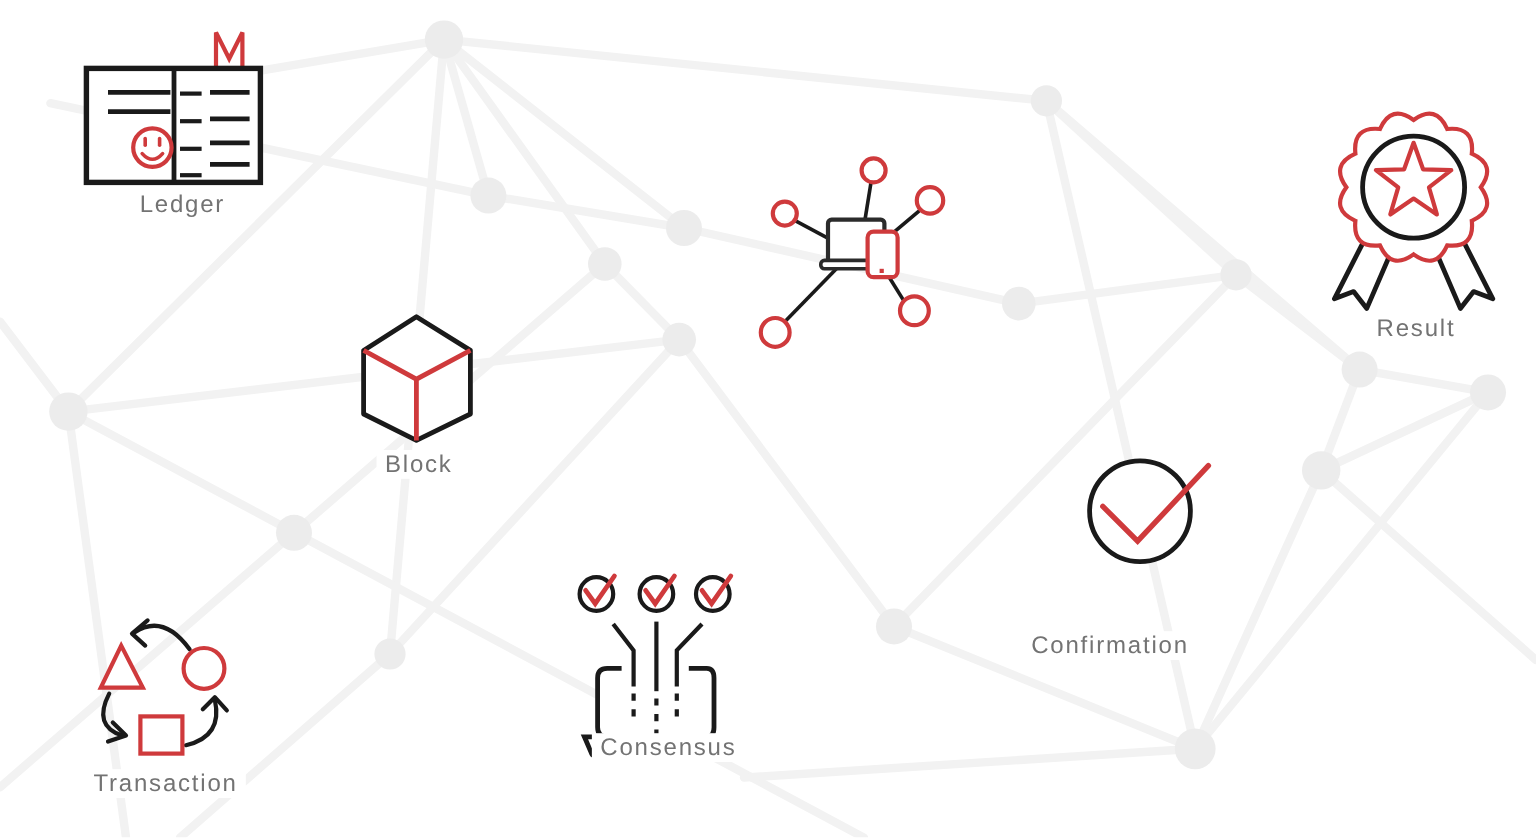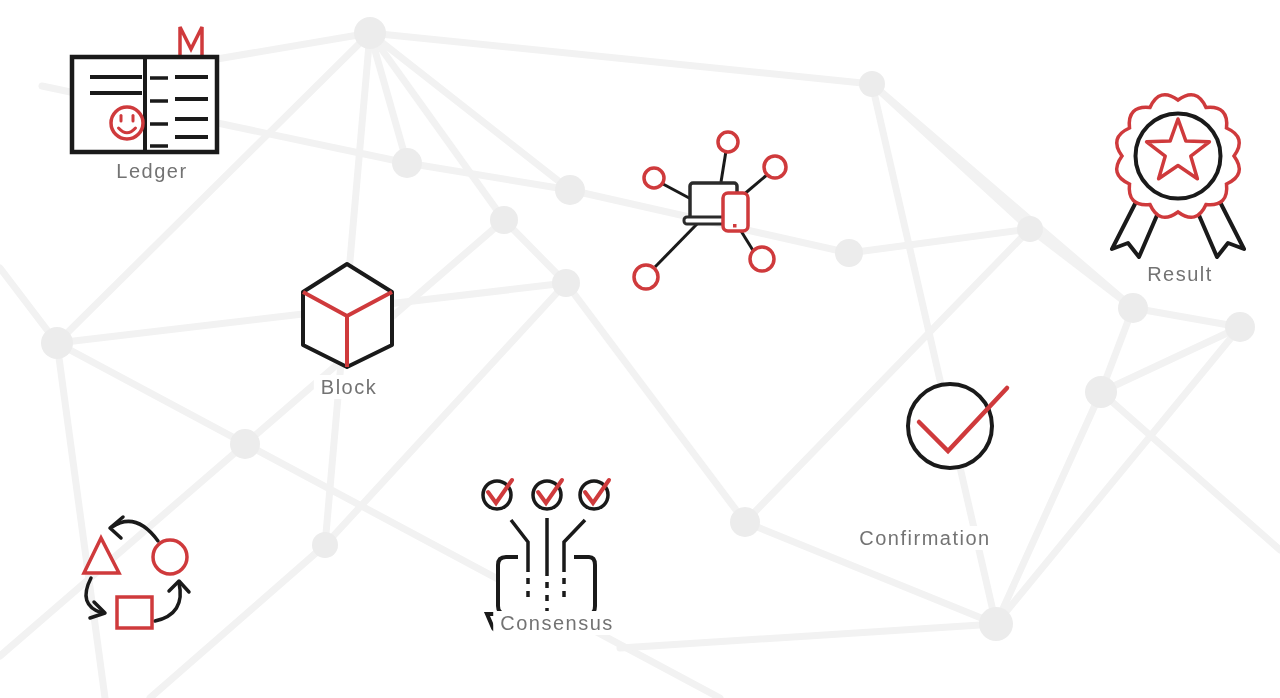--- a/index.html
+++ b/index.html
@@ -188,17 +188,18 @@
              Q1247.5,174.6 1226.5,184 Q1228.9,206.9 1206,204.5 Q1196.6,225.5 1178,212
              Q1159.4,225.5 1150,204.5 Q1127.1,206.9 1129.5,184 Q1108.5,174.6 1122,156
              Q1108.5,137.4 1129.5,128 Q1127.1,105.1 1150,107.5 Q1159.4,86.5 1178,100 Z" fill="#ffffff" stroke="#cf3a3c" stroke-width="3.5"></path>
     <circle cx="1178" cy="156" r="42.5" stroke="#1a1a1a" stroke-width="4"></circle>
     <polygon points="1178,119 1185.9,141.1 1209.4,141.8 1190.8,156.2 1197.4,178.7 1178,165.5 1158.6,178.7 1165.2,156.2 1146.6,141.8 1170.1,141.1" stroke="#cf3a3c" stroke-width="3.5" stroke-linejoin="round"></polygon>
   </g>
 </svg>
 
   <div class="concept-label" style="left:152px; top:159px;">Ledger</div>
   <div class="concept-label" style="left:349px; top:375px;text-align:right;">Block</div>
+  <div class="concept-label" style="left:138px; top:641px;">Transaction</div>
   <div class="concept-label" style="left:557px; top:611px;">Consensus</div>
   <div class="concept-label" style="left:925px; top:486px;margin-top:40px;">Confirmation</div>
   <div class="concept-label" style="left:1180px; top:262px;">Result</div>
 
 </div>
 
 </body></html>

